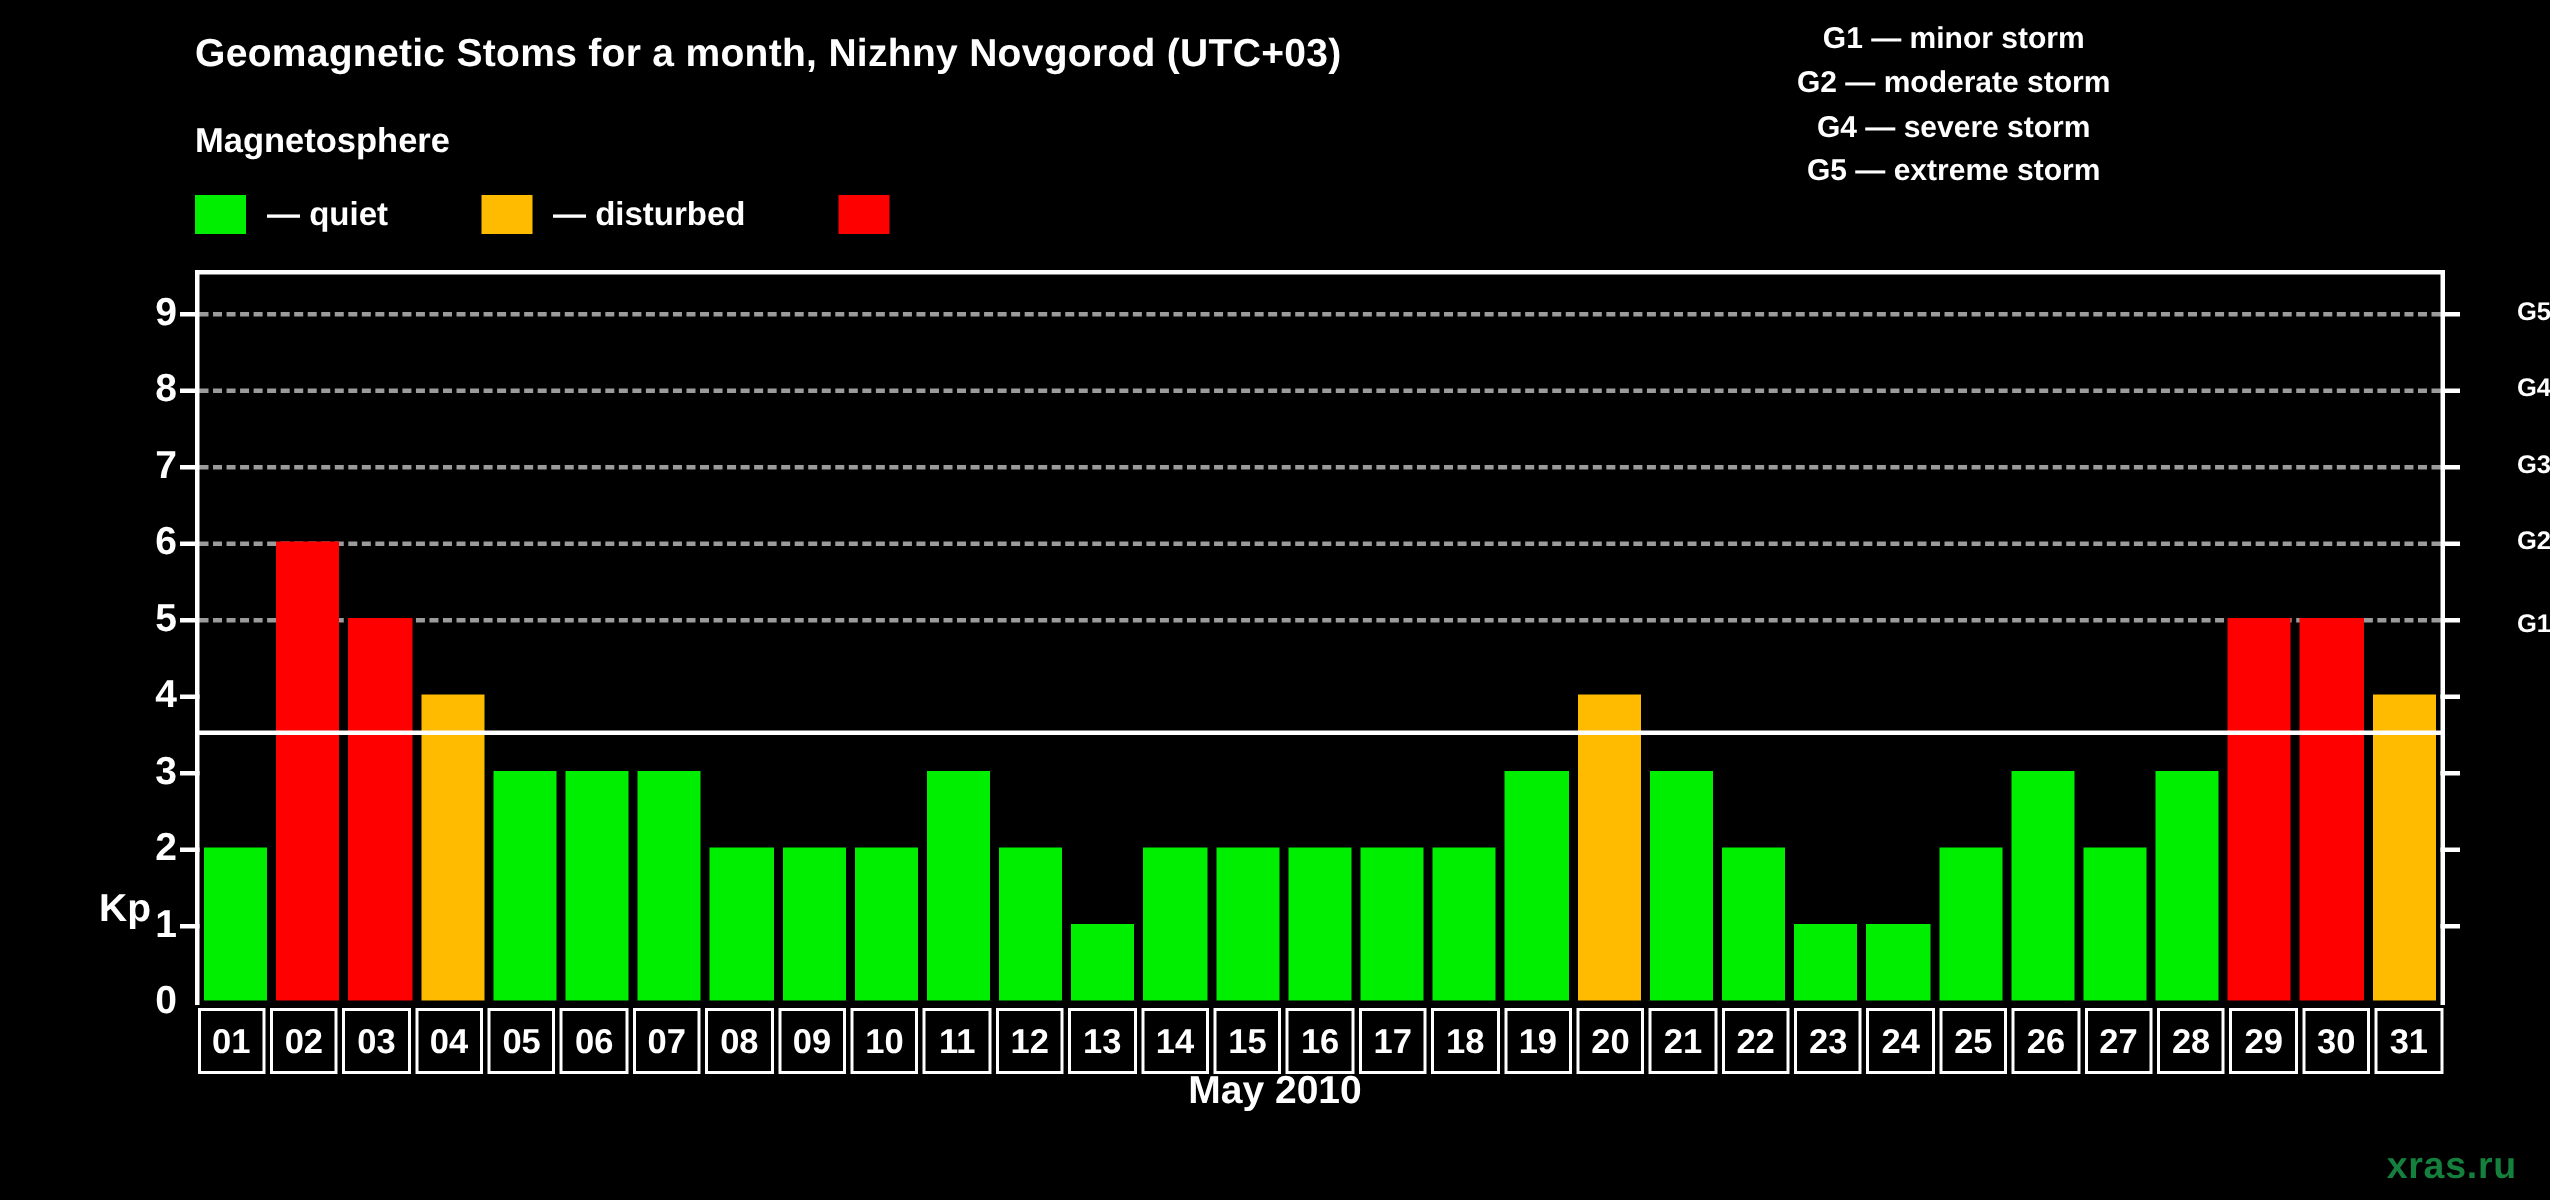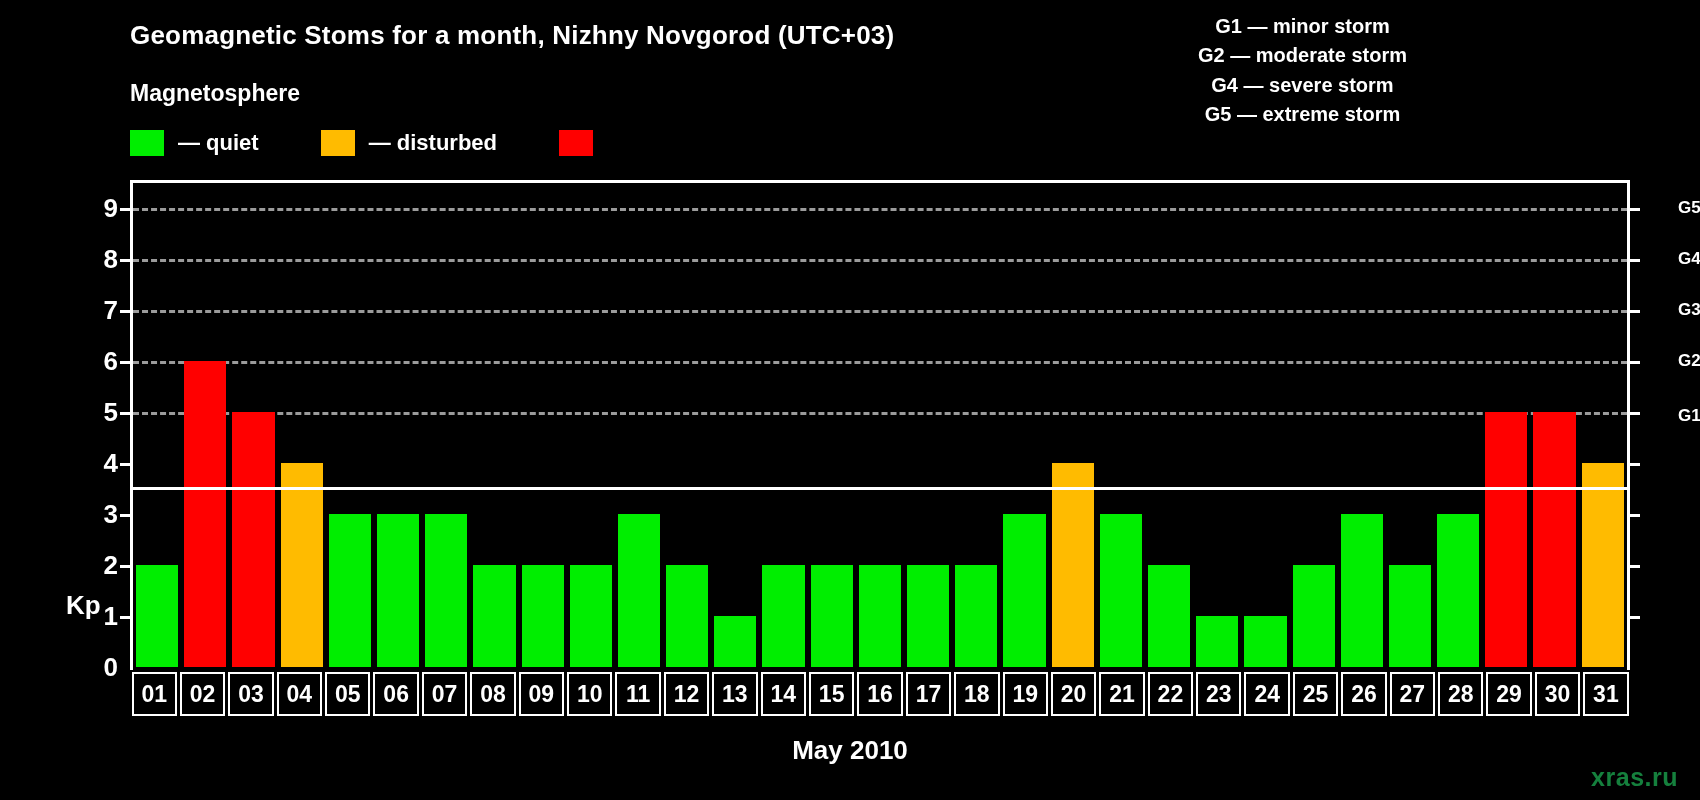--- a/index.html
+++ b/index.html
@@ -46,21 +46,21 @@
   .bar-slot{flex:1 1 0;height:100%;display:flex;align-items:flex-end;justify-content:center;}
   .bar{width:calc(100% - 6px);}
 
   
   .daylabels{position:absolute;left:130px;top:672px;width:1500px;height:44px;
              display:flex;box-sizing:border-box;}
   .daycell{flex:1 1 0;margin:0 1.5px;border:2px solid #fff;box-sizing:border-box;
            display:flex;align-items:center;justify-content:center;
            font-size:23px;font-weight:bold;color:#fff;background:#000;}
 
-  .xlabel{position:absolute;left:0;top:735px;width:1700px;text-align:center;
+  .xlabel{position:absolute;left:0;top:711px;width:1700px;text-align:center;
           font-size:26px;font-weight:bold;}
   .watermark{position:absolute;right:22px;bottom:8px;font-size:25px;font-weight:bold;
              color:#15803d;letter-spacing:.5px;}
 </style>
 </head>
 <body>
 
 <div class="root">
 
   <div class="title">Geomagnetic Stoms for a month, Nizhny Novgorod (UTC+03)</div>

